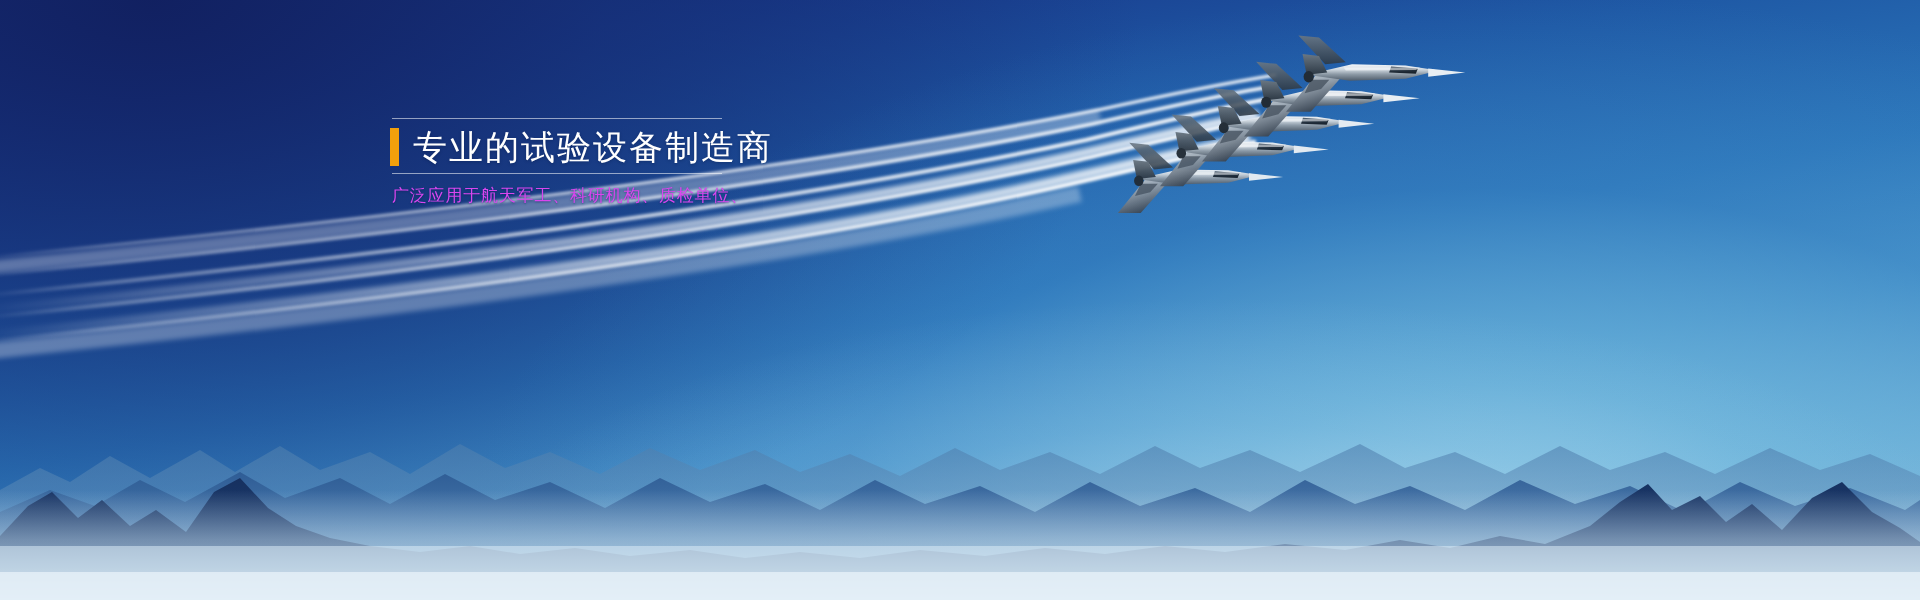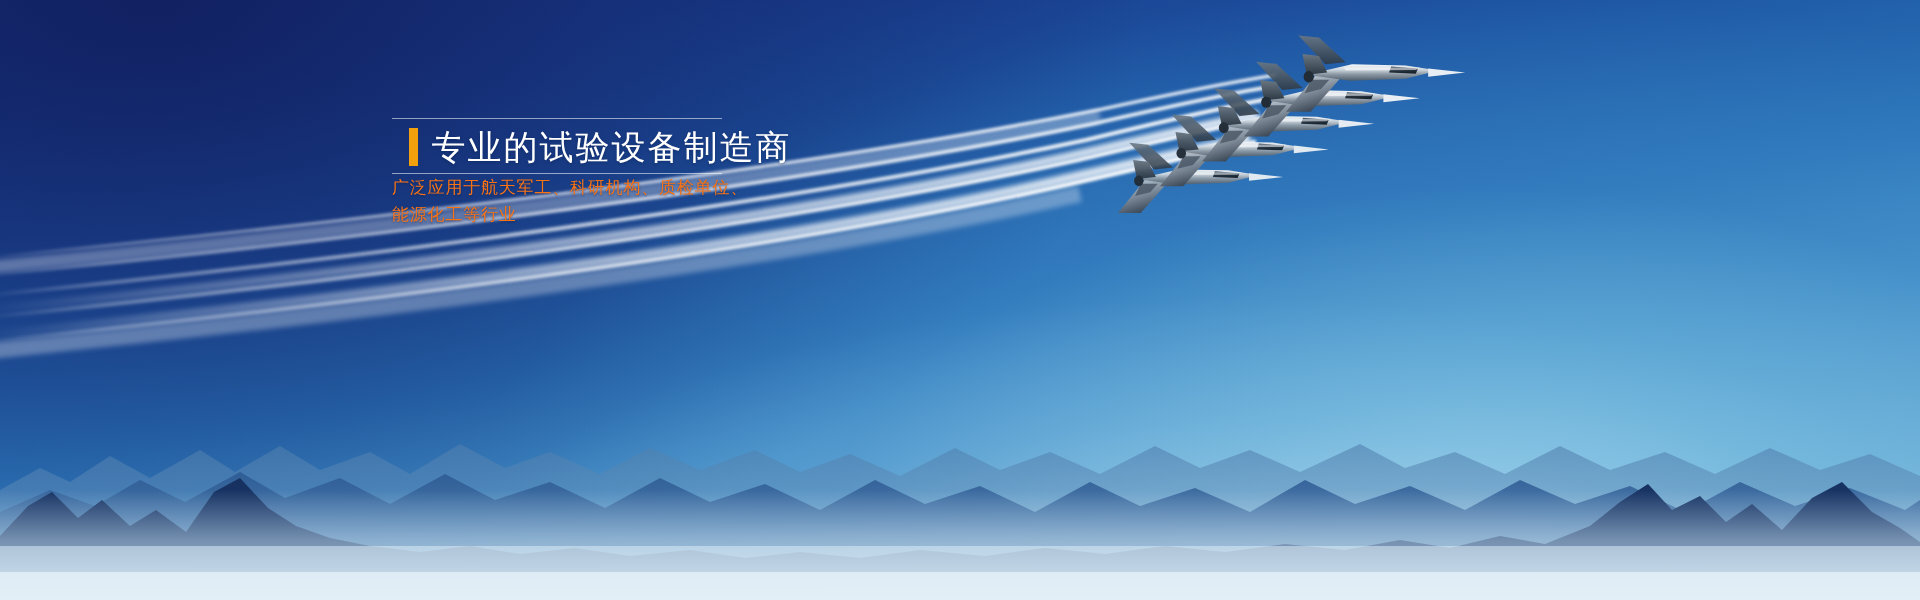--- a/index.html
+++ b/index.html
@@ -79,42 +79,41 @@
   .rule {
     height: 1px;
     background: rgba(255,255,255,0.55);
     width: 330px;
     margin-left: 2px;
   }
   .title-row {
     display: flex;
     align-items: center;
     padding: 9px 0 7px 0;
-    justify-content: center;
   }
   .accent-bar {
     width: 9px;
     height: 38px;
     background: #f2a00c;
     margin-right: 14px;
     flex: none;
   }
   .title {
     color: #ffffff;
     font-size: 34px;
     line-height: 38px;
     letter-spacing: 2px;
     font-weight: 500;
     white-space: nowrap;
     text-shadow: 0 1px 3px rgba(8,28,70,0.40);
   }
   .subtitle {
-    margin-top: 0;
+    margin-top: 8px;
     margin-left: 2px;
-    color: #f97316;
+    color: #d946ef;
     font-size: 17px;
     line-height: 27px;
     letter-spacing: 0.8px;
     text-shadow: 0 1px 2px rgba(10,32,74,0.45);
   }
   .subtitle div { white-space: nowrap; }
 </style>
 </head>
 <body>
 
@@ -281,17 +280,16 @@
 
     <div class="title-row">
       <div class="accent-bar"></div>
       <div class="title">专业的试验设备制造商</div>
     </div>
 
     <div class="rule"></div>
 
     <div class="subtitle">
       <div>广泛应用于航天军工、科研机构、质检单位、</div>
-      <div>能源化工等行业</div>
     </div>
   </div>
 
 </div>
 
 </body></html>

